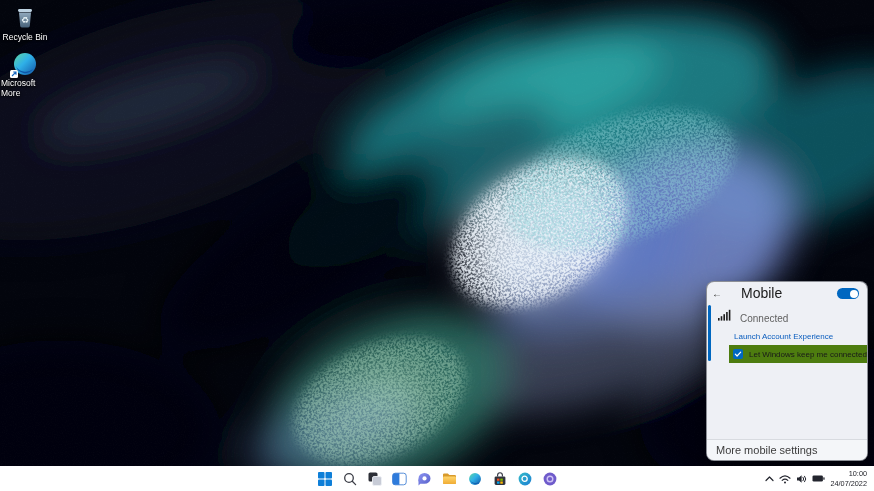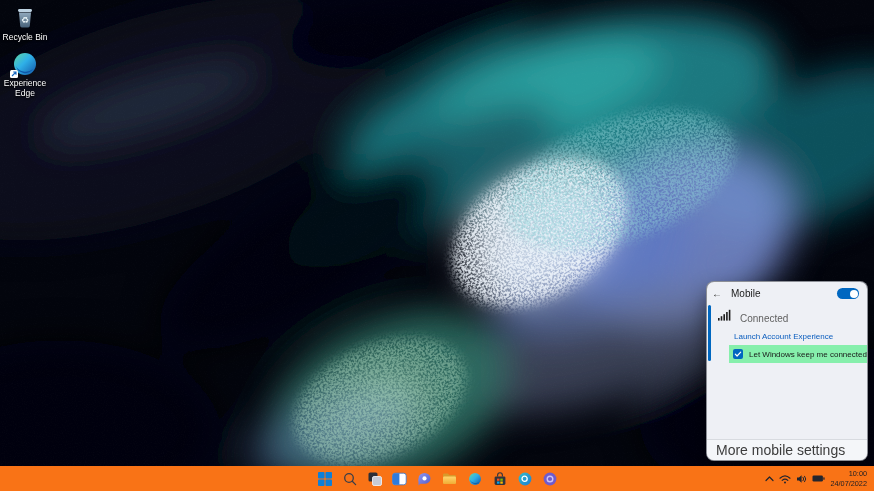--- a/index.html
+++ b/index.html
@@ -9,67 +9,67 @@
     font-family:"Liberation Sans", sans-serif;
     -webkit-font-smoothing:antialiased;
   }
   
   .desktop{position:absolute;left:0;top:0;width:874px;height:466px;overflow:hidden;}
   .desktop svg.wall{position:absolute;left:0;top:0;}
   
   .desk-icon{position:absolute;width:50px;display:flex;flex-direction:column;align-items:center;gap:2px;cursor:default;}
   .desk-icon .glyph{width:26px;height:26px;position:relative;}
   .desk-icon .lbl{
-    color:#fff;font-size:8.5px;line-height:1.15;text-align:center;
+    color:#fff;font-size:8.5px;line-height:1.15;
     text-shadow:0 1px 2px rgba(0,0,0,.95), 0 0 3px rgba(0,0,0,.7);
     max-width:48px;
   }
   .badge{
     position:absolute;left:-2px;bottom:-1px;width:8px;height:8px;background:#fff;
     border-radius:1.5px;display:flex;align-items:center;justify-content:center;
     box-shadow:0 0 1px rgba(0,0,0,.6);
   }
   
   .flyout{
     position:absolute;left:706px;top:281px;width:162px;height:180px;
     background:#eef0f5;border:1px solid rgba(20,25,35,.45);border-radius:8px;
     box-shadow:0 10px 22px rgba(0,0,0,.45);
     box-sizing:border-box;overflow:hidden;
   }
   .fly-header{position:absolute;left:0;top:0;right:0;height:22px;display:flex;align-items:center;}
   .back-btn{width:20px;text-align:center;font-size:10px;color:#2d2d2d;cursor:pointer;}
-  .fly-title{font-size:10px;color:#1a1a1a;margin-left:4px;}
+  .fly-title{font-size:14px;color:#1a1a1a;margin-left:14px;}
   .toggle{
     position:absolute;right:8px;top:6px;width:22px;height:11px;border-radius:6px;
     background:#0067c0;cursor:pointer;
   }
   .toggle .knob{position:absolute;right:1.5px;top:1.5px;width:8px;height:8px;border-radius:50%;background:#fff;}
   .accent-bar{position:absolute;left:1px;top:23px;width:2.5px;height:56px;background:#0067c0;border-radius:2px;}
   .signal{position:absolute;left:11px;top:25px;width:13px;height:12px;}
   .status-txt{position:absolute;left:33px;top:31px;font-size:10px;color:#616161;}
   .acct-link{position:absolute;left:27px;top:50px;font-size:8px;color:#0a5dbe;cursor:pointer;}
   .chk-row{
     position:absolute;left:22px;top:63px;right:0;height:18px;
-    background:#86efac;display:flex;align-items:center;gap:6px;padding-left:4px;cursor:pointer;
+    background:#4d7c0f;display:flex;align-items:center;gap:6px;padding-left:4px;cursor:pointer;
   }
   .checkbox{
     width:10px;height:10px;border-radius:2px;background:#0067c0;
     display:flex;align-items:center;justify-content:center;flex:0 0 auto;
   }
   .checkbox svg{display:block;}
   .chk-lbl{font-size:8px;color:#191919;}
   .fly-footer{
     position:absolute;left:0;right:0;bottom:0;height:20px;background:#f4f6f9;
     border-top:1px solid #d8dbe0;display:flex;align-items:center;padding-left:9px;cursor:pointer;
   }
-  .fly-footer span{font-size:14px;color:#3c3c3c;text-align:right;}
+  .fly-footer span{font-size:11px;color:#3c3c3c;text-align:right;}
   
   .taskbar{
     position:absolute;left:0;top:466px;width:874px;height:25px;
-    background:#f97316;
+    background:#ffffff;
   }
   .tb-center{
     position:absolute;left:50%;top:0;transform:translateX(-50%);
     height:25px;display:flex;align-items:center;gap:6px;
   }
   .tb-btn{width:19px;height:21px;display:flex;align-items:center;justify-content:center;border-radius:4px;cursor:pointer;}
   .tray{
     position:absolute;right:0;top:0;height:25px;display:flex;align-items:center;gap:5px;padding-right:7px;
   }
   .tray-ico{display:flex;align-items:center;justify-content:center;cursor:pointer;}
@@ -156,21 +156,21 @@
         </defs>
         <circle cx="13" cy="13" r="11" fill="url(#edgeG1)"></circle>
         <path d="M4,15 a9.5,9.5 0 0 0 17,3 a10,8 0 0 1 -17,-3 z" fill="#0c4da2" opacity="0.85"></path>
       </svg>
       <div class="badge">
         <svg width="6" height="6" viewBox="0 0 6 6">
             <path d="M1,5 L5,1 M2.2,1 H5 V3.8" stroke="#1566c0" stroke-width="1.1" fill="none"></path>
           </svg>
       </div>
     </div>
-    <div class="lbl">Experience Edge</div>
+    <div class="lbl">Microsoft More</div>
   </div>
 </div>
 
 <div class="flyout">
   <div class="fly-header">
     <div class="back-btn">←</div>
     <div class="fly-title">Mobile</div>
     <div class="toggle">
       <div class="knob"></div>
     </div>

